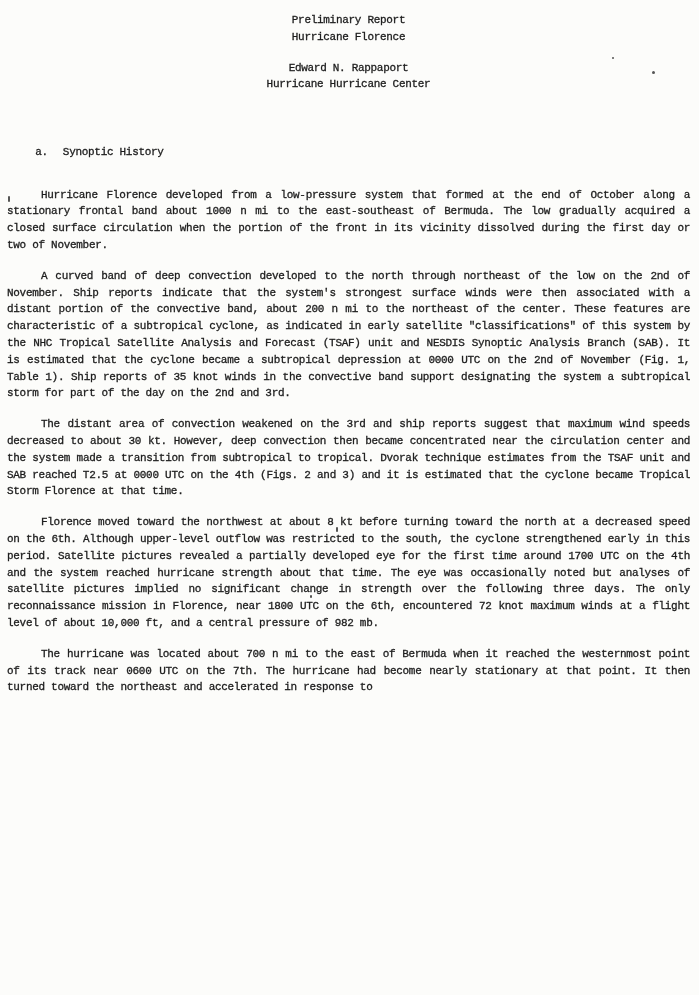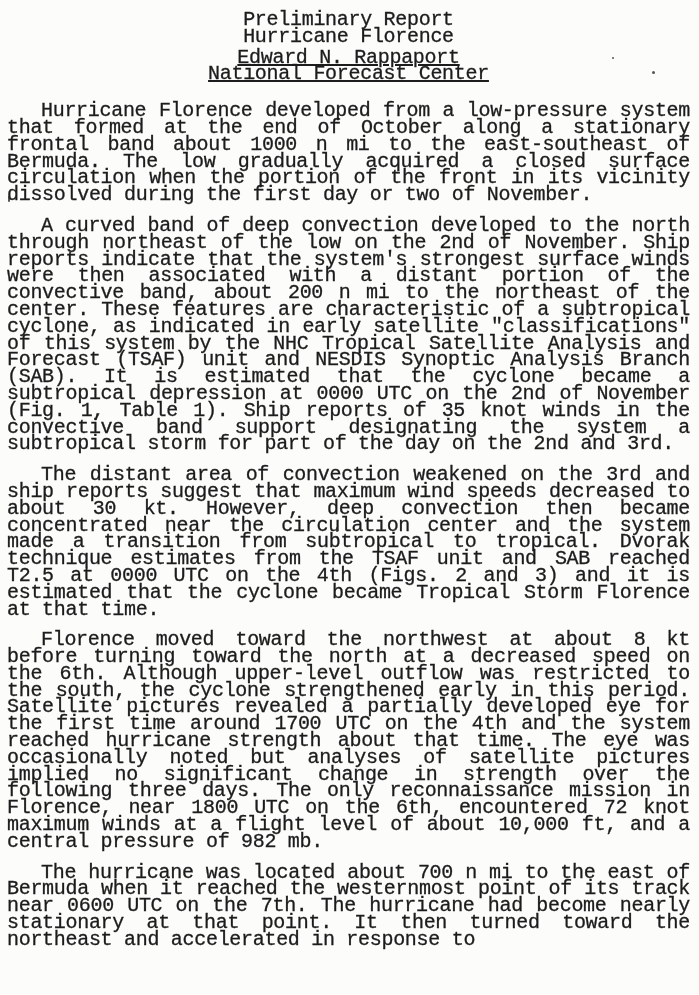--- a/index.html
+++ b/index.html
@@ -9,42 +9,42 @@
   }
   .page {
     position: relative;
     width: 699px;
     height: 995px;
     box-sizing: border-box;
     padding: 12px 9px 0 7px;
     overflow: hidden;
     background: var(--paper, #fcfcfa);
     font-family: "Liberation Mono", "DejaVu Sans Mono", monospace;
-    font-size: 20px;
+    font-size: 11px;
     line-height: 16.8px;
     letter-spacing: -0.3px;
     color: var(--ink, #1c1c1c);
     -webkit-text-stroke: 0.3px currentColor;
   }
   .doc-header { text-align: center; }
   .hline { margin: 0; }
-  .byline { margin-top: 4px; text-decoration: underline; }
+  .byline { margin-top: 14px; }
   .section-heading {
     margin: 34px 0 0 3px;
     font-size: inherit;
     font-weight: normal;
     white-space: pre;
   }
   .section-sep { display: inline-block; width: 15px; }
   .para {
     margin: 14px 0 0 0;
     text-align: justify;
     text-indent: 34px;
   }
-  .para.first { margin-top: 20px; }
+  .para.first { margin-top: 9px; }
   .artifact {
     position: absolute;
     background: #2a2a2a;
     opacity: 0.8;
   }
   .a1 { left: 8px;   top: 196px; width: 2px; height: 6px; border-radius: 1px; }
   .a2 { left: 612px; top: 57px;  width: 2px; height: 2px; border-radius: 50%; }
   .a3 { left: 652px; top: 71px;  width: 3px; height: 3px; border-radius: 50%; }
   .a4 { left: 336px; top: 527px; width: 2px; height: 5px; border-radius: 1px; }
   .a5 { left: 310px; top: 595px; width: 2px; height: 3px; border-radius: 1px; }
@@ -53,24 +53,27 @@
 <body>
 
 <div class="page">
 
   <div class="doc-header">
     <p class="hline">Preliminary Report</p>
     <p class="hline">Hurricane Florence</p>
 
     <div class="byline">
       <p class="hline">Edward N. Rappaport</p>
-      <p class="hline">National Forecast Center</p>
+      <p class="hline">Hurricane Hurricane Center</p>
     </div>
   </div>
 
+  <h2 class="section-heading">
+    <span>a.</span><span class="section-sep"></span><span>Synoptic History</span>
+  </h2>
 
   <p class="para first">Hurricane Florence developed from a low-pressure system that formed at the end of October along a stationary frontal band about 1000 n mi to the east-southeast of Bermuda.  The low gradually acquired a closed surface circulation when the portion of the front in its vicinity dissolved during the first day or two of November.</p>
   <p class="para">A curved band of deep convection developed to the north through northeast of the low on the 2nd of November.  Ship reports indicate that the system's strongest surface winds were then associated with a distant portion of the convective band, about 200 n mi to the northeast of the center.  These features are characteristic of a subtropical cyclone, as indicated in early satellite "classifications" of this system by the NHC Tropical Satellite Analysis and Forecast (TSAF) unit and NESDIS Synoptic Analysis Branch (SAB).  It is estimated that the cyclone became a subtropical depression at 0000 UTC on the 2nd of November (Fig. 1, Table 1).  Ship reports of 35 knot winds in the convective band support designating the system a subtropical storm for part of the day on the 2nd and 3rd.</p>
   <p class="para">The distant area of convection weakened on the 3rd and ship reports suggest that maximum wind speeds decreased to about 30 kt.  However, deep convection then became concentrated near the circulation center and the system made a transition from subtropical to tropical.  Dvorak technique estimates from the TSAF unit and SAB reached T2.5 at 0000 UTC on the 4th (Figs. 2 and 3) and it is estimated that the cyclone became Tropical Storm Florence at that time.</p>
   <p class="para">Florence moved toward the northwest at about 8 kt before turning toward the north at a decreased speed on the 6th.  Although upper-level outflow was restricted to the south, the cyclone strengthened early in this period.  Satellite pictures revealed a partially developed eye for the first time around 1700 UTC on the 4th and the system reached hurricane strength about that time.  The eye was occasionally noted but analyses of satellite pictures implied no significant change in strength over the following three days.  The only reconnaissance mission in Florence, near 1800 UTC on the 6th, encountered 72 knot maximum winds at a flight level of about 10,000 ft, and a central pressure of 982 mb.</p>
   <p class="para">The hurricane was located about 700 n mi to the east of Bermuda when it reached the westernmost point of its track near 0600 UTC on the 7th.  The hurricane had become nearly stationary at that point.  It then turned toward the northeast and accelerated in response to</p>
 
   <span class="artifact a1"></span>
   <span class="artifact a2"></span>
   <span class="artifact a3"></span>

